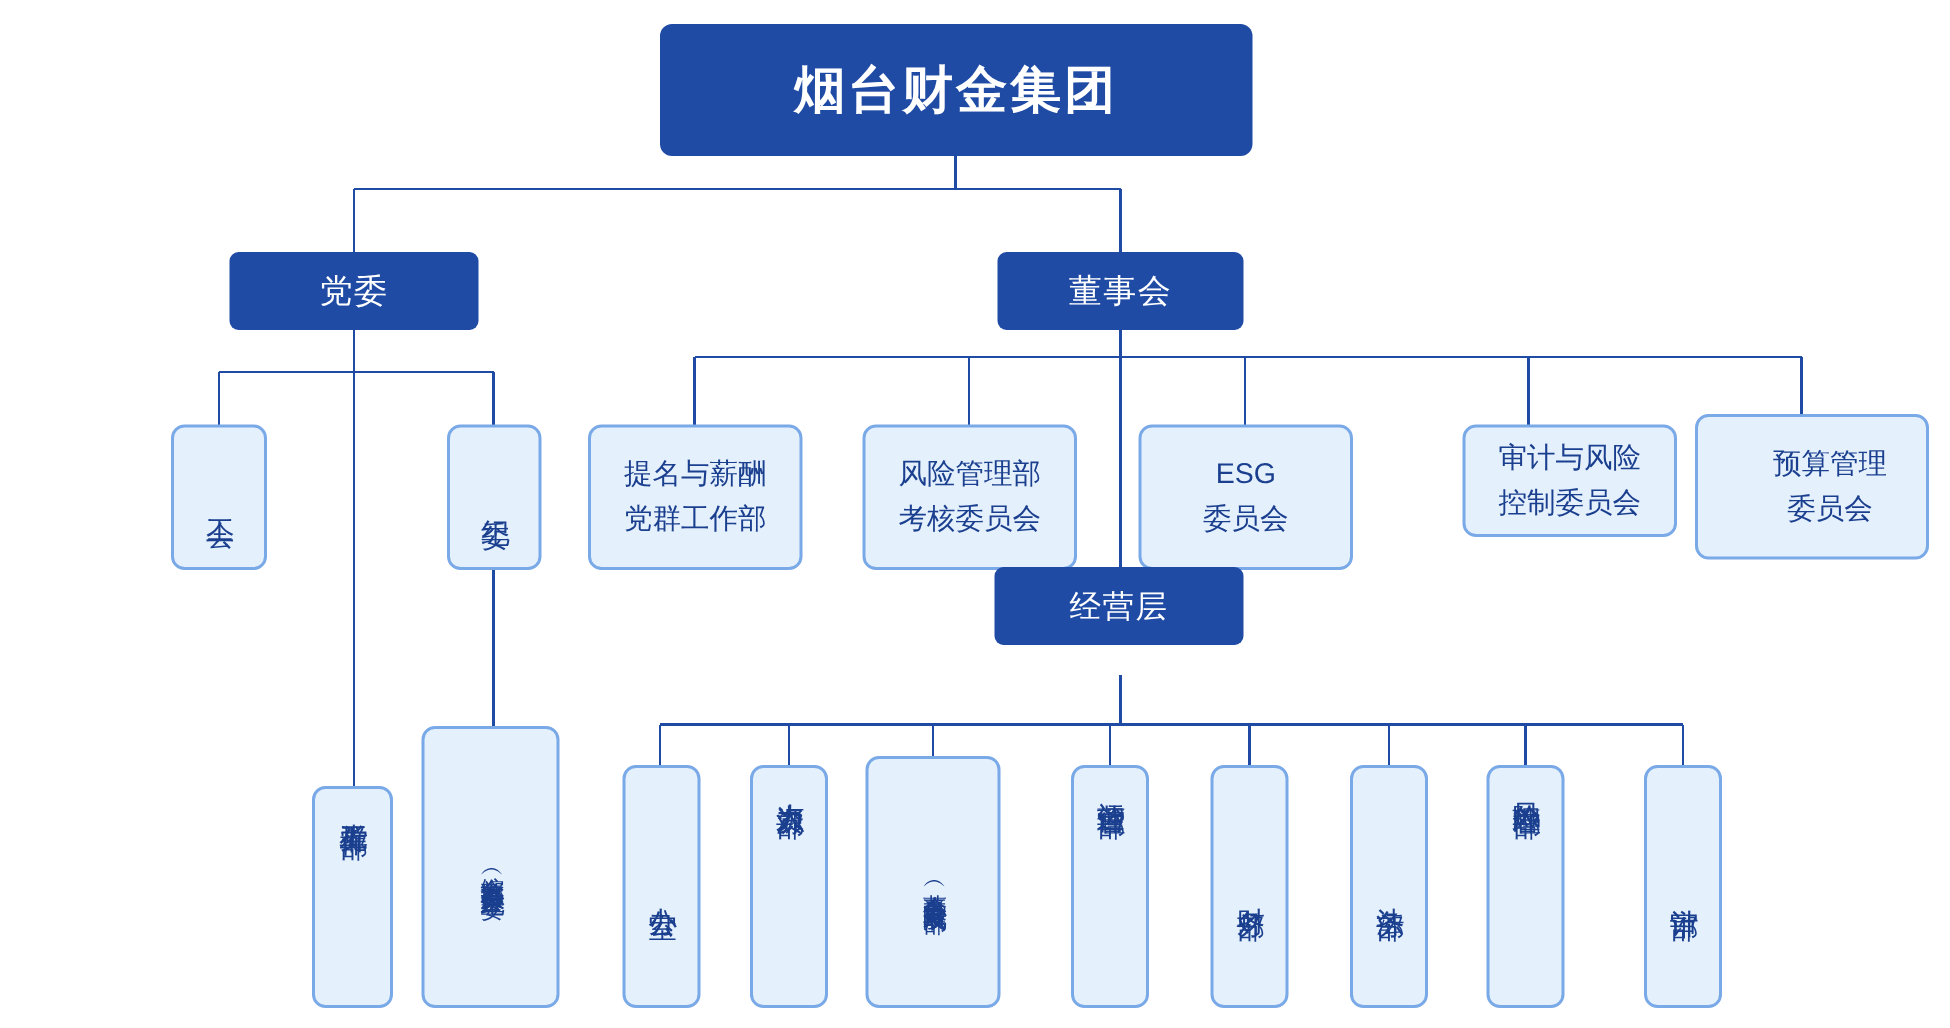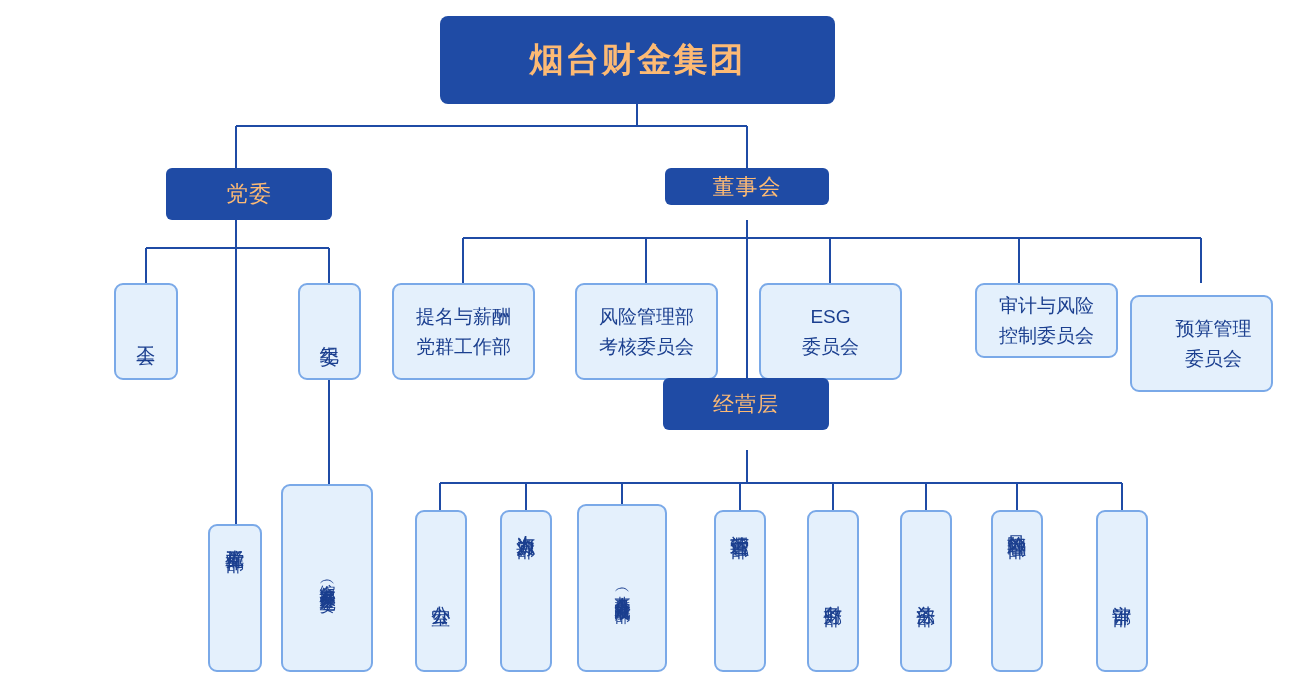--- a/index.html
+++ b/index.html
@@ -27,21 +27,21 @@
     position: absolute;
     box-sizing: border-box;
     display: flex;
     align-items: center;
     justify-content: center;
     text-align: center;
   }
   
   .node.dark {
     background: #1f4ba5;
-    color: #fdba74;
+    color: #ffffff;
     border-radius: 6px;
   }
   .node.root {
     border-radius: 8px;
     font-size: 34px;
     font-weight: bold;
     letter-spacing: 2px;
   }
   .node.level2 {
     font-size: 22px;
@@ -130,25 +130,25 @@
       <line x1="926" y1="483" x2="926" y2="510"></line>
       <line x1="1017" y1="483" x2="1017" y2="510"></line>
       <line x1="1122" y1="483" x2="1122" y2="510"></line>
     </g>
   </svg>
 
   <div class="node dark root" style="left:440px; top:16px; width:395px; height:88px;">
     <span>烟台财金集团</span>
   </div>
 
-  <div class="node dark level2" style="left:166px; top:168px; width:166px; height:52px;">
+  <div class="node dark level2" style="left:153px; top:168px; width:166px; height:52px;">
     <span>党委</span>
   </div>
 
-  <div class="node dark level2" style="left:665px; top:168px; width:164px; height:37px;">
+  <div class="node dark level2" style="left:665px; top:168px; width:164px; height:52px;">
     <span>董事会</span>
   </div>
 
   <div class="node light vertical short" style="left:114px; top:283px; width:64px; height:97px;">
     <span>工会</span>
   </div>
 
   <div class="node light vertical short" style="left:298px; top:283px; width:63px; height:97px;">
     <span>纪委</span>
   </div>
@@ -174,21 +174,21 @@
     </div>
   </div>
 
   <div class="node light committee" style="left:975px; top:283px; width:143px; height:75px;">
     <div>
       <div>审计与风险</div>
       <div>控制委员会</div>
     </div>
   </div>
 
-  <div class="node light committee" style="left:1130px; top:295px; width:143px; height:97px;padding-left:24px;">
+  <div class="node light committee" style="left:1130px; top:276px; width:156px; height:97px;padding-left:24px;">
     <div>
       <div>预算管理</div>
       <div>委员会</div>
     </div>
   </div>
 
   <div class="node dark mgmt" style="left:663px; top:378px; width:166px; height:52px;">
     <span>经营层</span>
   </div>
 

